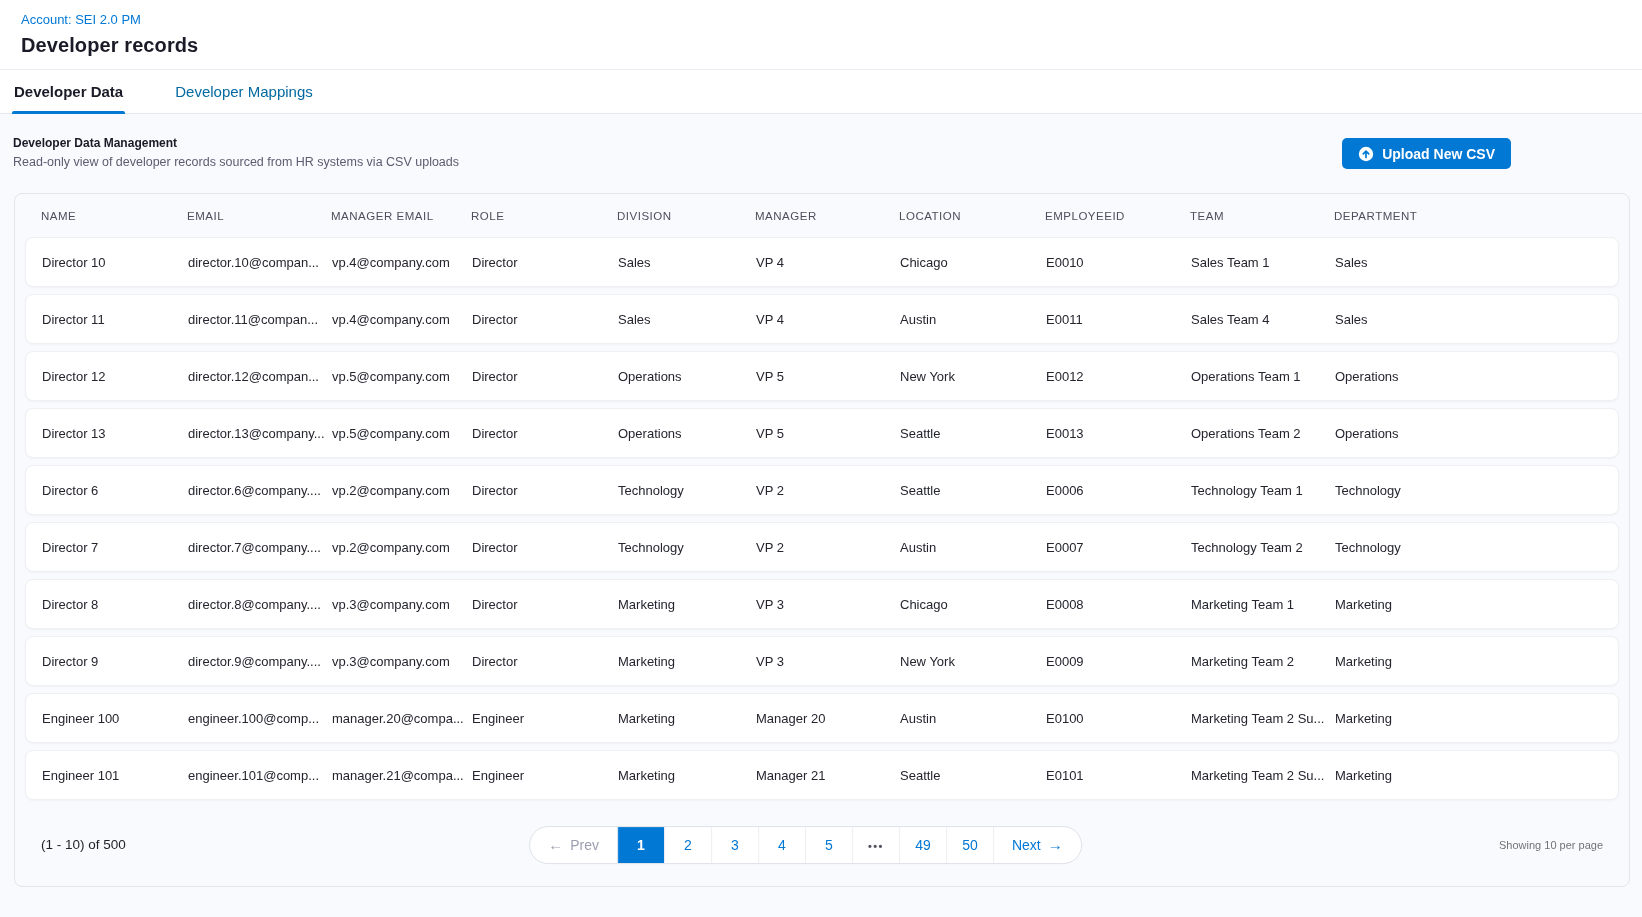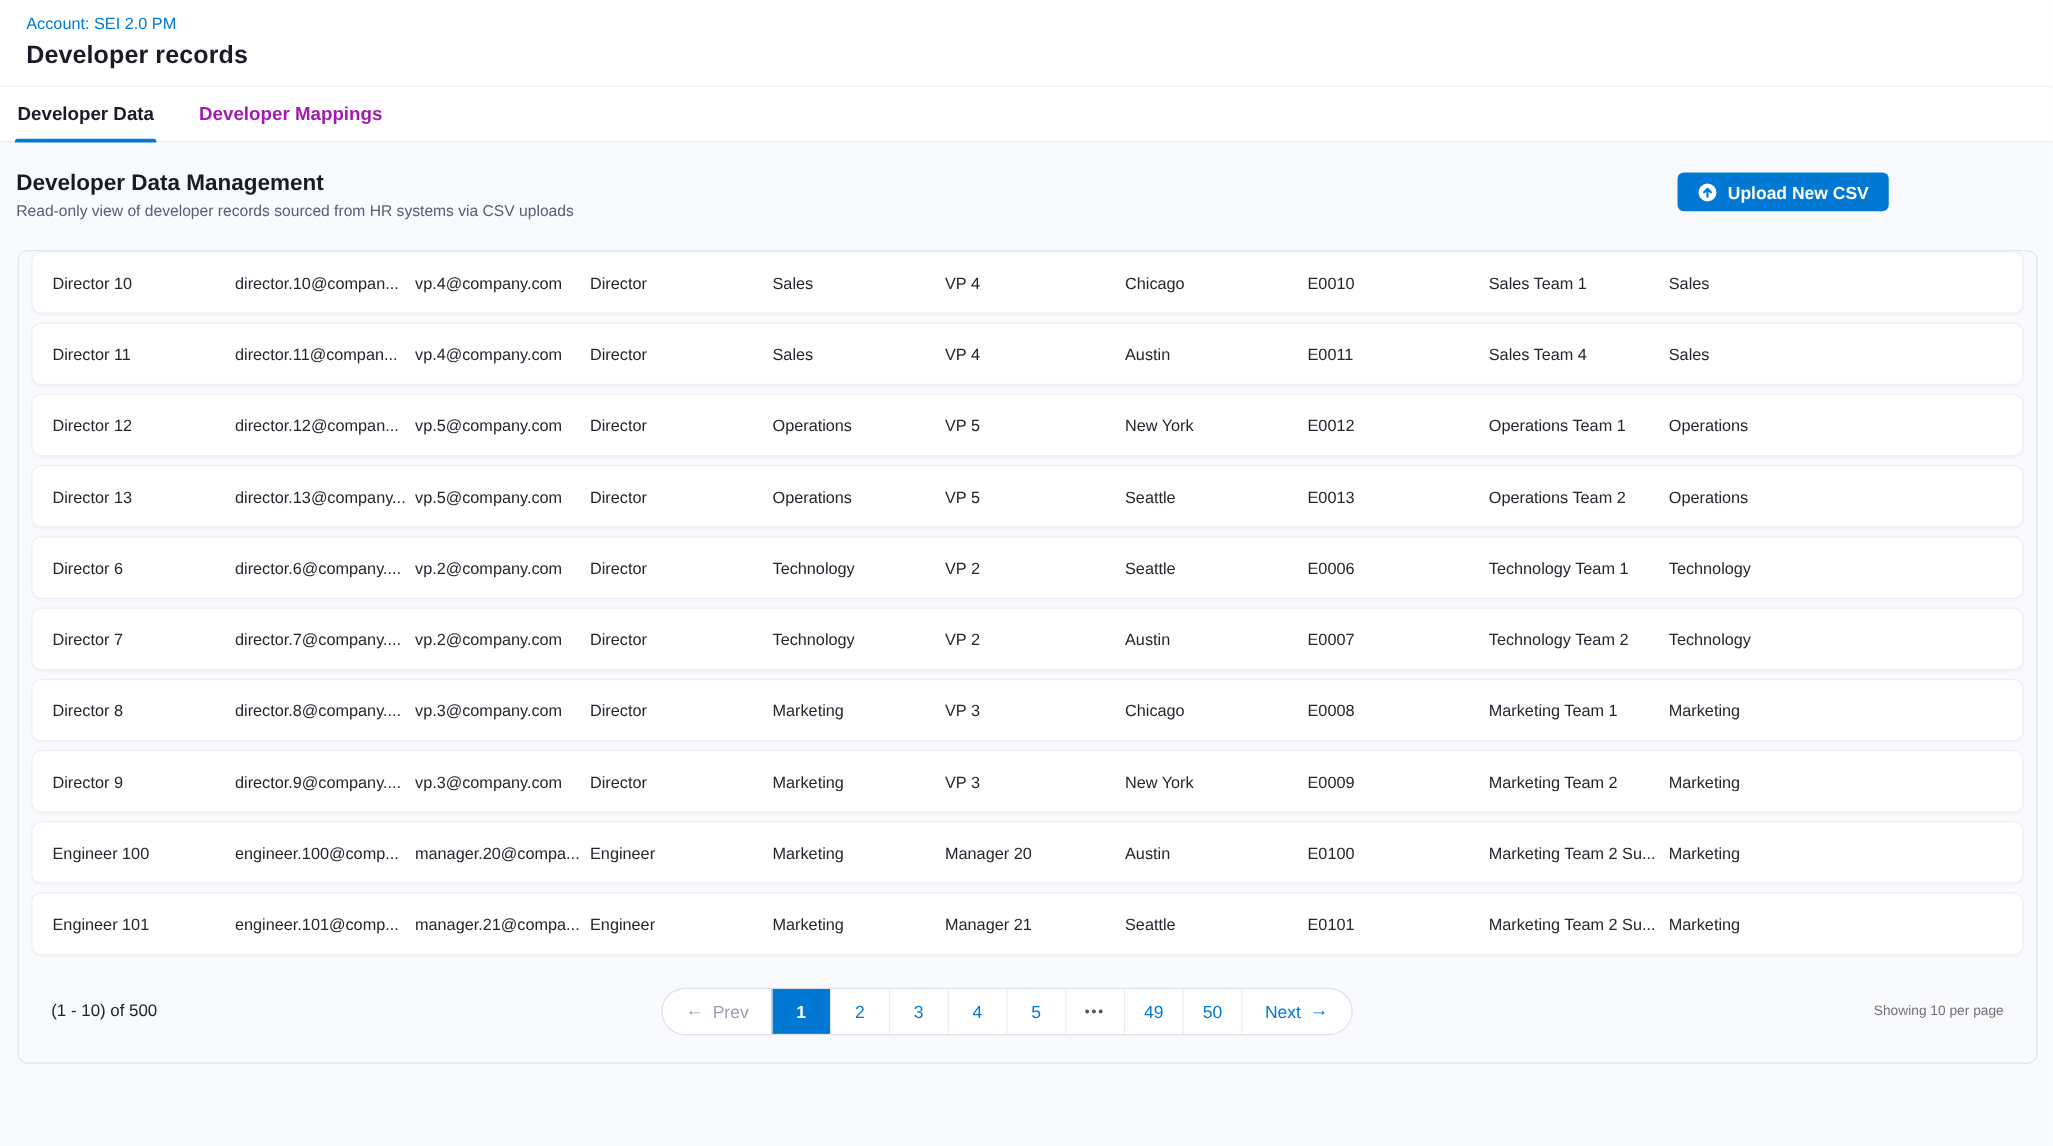--- a/index.html
+++ b/index.html
@@ -8,27 +8,27 @@
 
   
   .page-header { padding:10px 21px 0 21px; height:70px; background:#fff; border-bottom:1px solid #ebedf2; }
   .account-link { font-size:13px; color:#0278d5; cursor:pointer; display:inline-block; margin-bottom:7px; }
   .page-title { font-size:20px; font-weight:700; color:#1b1b28; letter-spacing:.1px; }
 
   
   .tab-bar { height:44px; background:#fff; border-bottom:1px solid #e4e7ee; display:flex; align-items:stretch; padding:0 12px; }
   .tab { display:flex; align-items:center; padding:0 2px; margin-right:32px; font-size:15px; font-weight:700;
     color:#1b1b28; cursor:pointer; position:relative; }
-  .tab.inactive { font-weight:700; color:#a21caf; }
+  .tab.inactive { font-weight:400; color:#0369a1;margin-left:16px; }
   .tab.active::after { content:""; position:absolute; left:0; right:0; bottom:-1px; height:3px; background:#0278d5; border-radius:2px 2px 0 0; }
 
   
   .section { background:#f8fafd; height:803px; padding:22px 12px 0 12px; }
   .section-head { display:flex; justify-content:space-between; align-items:flex-start; padding-left:1px; }
-  .section-title { font-size:18px; font-weight:700; color:#1b1b28; }
+  .section-title { font-size:12px; font-weight:700; color:#1b1b28; }
   .section-subtitle { font-size:12.5px; color:#5b5d70; margin-top:5px; }
   .head-buttons { display:flex; gap:16px; margin-top:2px; margin-right:119px; }
   .btn { display:flex; align-items:center; gap:8px; height:31px; padding:0 16px; border-radius:5px;
     font-size:14px; font-weight:700; cursor:pointer; white-space:nowrap; border:none; }
   .btn-primary { background:#0278d5; color:#fff; }
   .btn-secondary { background:#fff; color:#0278d5; border:1.5px solid #0278d5; }
   .btn svg { display:block; }
 
   
   .table-card { margin:24px 2px 0 2px; width:1616px; border:1px solid #e2e5ec; border-radius:8px; padding:0 10px; }
@@ -81,20 +81,32 @@
             <circle cx="8" cy="8" r="7.2" fill="#ffffff"></circle>
             <path d="M8 11.4V5.1 M8 5.1 L5.3 7.8 M8 5.1 L10.7 7.8" stroke="#0278d5" stroke-width="1.7" fill="none" stroke-linecap="round" stroke-linejoin="round"></path>
           </svg>
         </span>
         <span>Upload New CSV</span>
       </button>
     </div>
   </div>
 
   <div class="table-card">
+    <div class="grid thead" id="thead">
+        <div class="th">NAME</div>
+        <div class="th">EMAIL</div>
+        <div class="th">MANAGER EMAIL</div>
+        <div class="th">ROLE</div>
+        <div class="th">DIVISION</div>
+        <div class="th">MANAGER</div>
+        <div class="th">LOCATION</div>
+        <div class="th">EMPLOYEEID</div>
+        <div class="th">TEAM</div>
+        <div class="th">DEPARTMENT</div>
+      </div>
     <div id="tbody">
         <div class="grid row">
           <div class="td">Director 10</div>
           <div class="td">director.10@compan...</div>
           <div class="td">vp.4@company.com</div>
           <div class="td">Director</div>
           <div class="td">Sales</div>
           <div class="td">VP 4</div>
           <div class="td">Chicago</div>
           <div class="td">E0010</div>

